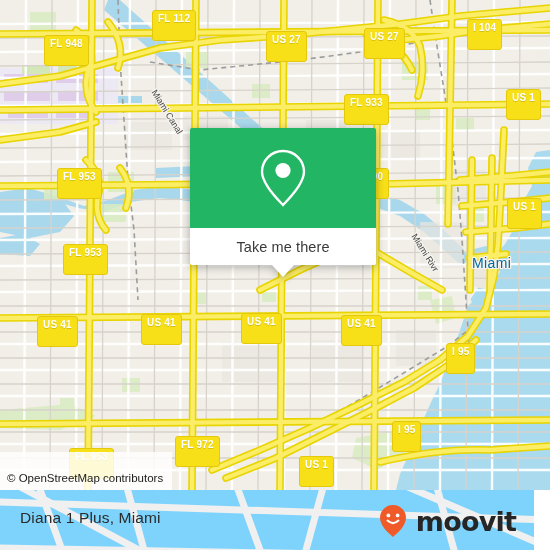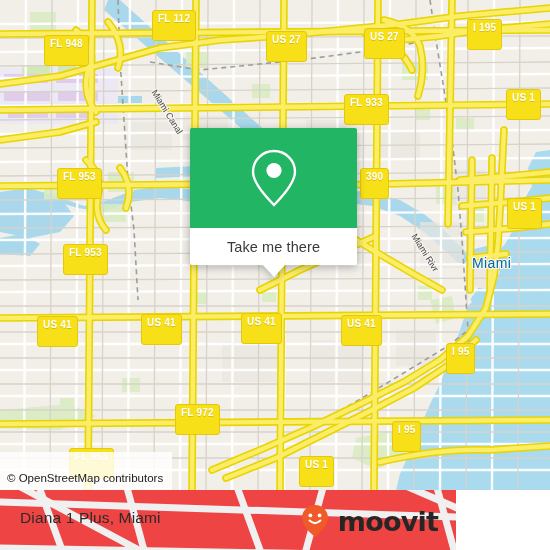--- a/index.html
+++ b/index.html
@@ -89,21 +89,21 @@
     padding: 20px 9px 4px 7px;
     line-height: 1.2;
     white-space: nowrap;
   }
 
   
   #popup {
     position: absolute;
     left: 190px;
     top: 128px;
-    width: 167px;
+    width: 186px;
     filter: drop-shadow(0 2px 4px rgba(0,0,0,0.30));
   }
   #popup-green {
     width: 100%;
     height: 100px;
     background: #22b563;
     display: flex;
     align-items: center;
     justify-content: center;
     border-radius: 2px 2px 0 0;
@@ -132,23 +132,23 @@
     border-left: 12px solid transparent;
     border-right: 12px solid transparent;
     border-top: 13px solid #ffffff;
   }
 
   
   #footer {
     position: absolute;
     left: 0;
     top: 490px;
-    width: 456px;
+    width: 534px;
     height: 60px;
-    background: #ef4444;
+    background: #7dd3fc;
     overflow: hidden;
   }
   #footer-watermark {
     position: absolute;
     left: 0; top: -28px;
     width: 550px;
     height: 110px;
     opacity: 1;
   }
   #footer-title {
@@ -419,33 +419,33 @@
         </g>
 
       </g>
     </svg>
 
     <div id="shields">
         <div class="shield" style="left: 152px; top: 10px;">FL 112</div>
         <div class="shield" style="left: 44px; top: 35px; text-align: center;">FL 948</div>
         <div class="shield" style="left: 266px; top: 31px;">US 27</div>
         <div class="shield" style="left: 364px; top: 28px;">US 27</div>
-        <div class="shield" style="left: 467px; top: 19px;">I 195</div>
+        <div class="shield" style="left: 467px; top: 19px;">I 104</div>
         <div class="shield" style="left: 344px; top: 94px; text-align: right;">FL 933</div>
         <div class="shield" style="left: 506px; top: 89px;">US 1</div>
         <div class="shield" style="left: 57px; top: 168px;">FL 953</div>
         <div class="shield" style="left: 360px; top: 168px;">390</div>
         <div class="shield" style="left: 507px; top: 198px;">US 1</div>
         <div class="shield" style="left: 63px; top: 244px;">FL 953</div>
         <div class="shield" style="left: 37px; top: 316px;">US 41</div>
         <div class="shield" style="left: 141px; top: 314px;">US 41</div>
         <div class="shield" style="left: 241px; top: 313px;">US 41</div>
         <div class="shield" style="left: 341px; top: 315px;">US 41</div>
         <div class="shield" style="left: 446px; top: 343px;">I 95</div>
-        <div class="shield" style="left: 175px; top: 404px;">FL 972</div>
+        <div class="shield" style="left: 175px; top: 436px;">FL 972</div>
         <div class="shield" style="left: 392px; top: 421px;">I 95</div>
         <div class="shield" style="left: 69px; top: 448px;">FL 953</div>
         <div class="shield" style="left: 299px; top: 456px;">US 1</div>
       </div>
 
     <div class="maplabel label-water" style="left:158px; top:88px; transform:rotate(58deg); transform-origin:left top;">Miami Canal</div>
 
     <div class="maplabel label-water" style="left:418px; top:232px; transform:rotate(58deg); transform-origin:left top;">Miami Rivr</div>
 
     <div class="maplabel label-city" style="left:472px; top:255px;">Miami</div>

